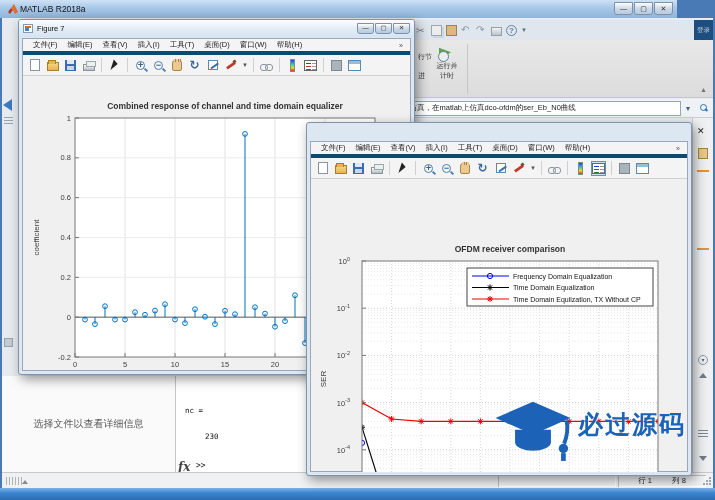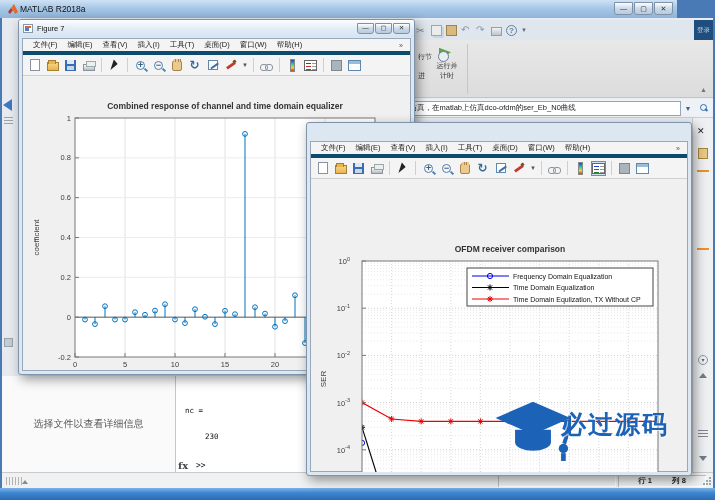--- a/index.html
+++ b/index.html
@@ -61,30 +61,30 @@
   
   #lower{left:2px;top:376px;width:711px;height:96px;background:#fff;}
   #detail-panel{position:absolute;left:0;top:0;width:174px;height:96px;background:#fafafa;border-right:1px solid #c6c6c6;
      display:flex;align-items:center;justify-content:center;}
   #detail-panel span{font-size:10px;color:#555;}
   #cmdwin{position:absolute;left:175px;top:0;width:300px;height:96px;background:#fff;}
   .mono{font-family:"DejaVu Sans Mono","Liberation Mono",monospace;}
   #cmd-l1{position:absolute;left:8px;top:30px;font-size:7.5px;color:#111;}
   #cmd-l2{position:absolute;left:28px;top:56px;font-size:7.5px;color:#111;}
   #fx{position:absolute;left:1px;top:84px;font-family:"DejaVu Serif","Liberation Serif",serif;
-      font-weight:bold;font-size:10px;color:#444;}
+      font-style:italic;font-weight:bold;font-size:12px;color:#444;}
   #prompt{position:absolute;left:19px;top:85px;font-size:8px;color:#222;}
   
   #statusbar{left:2px;top:472px;width:711px;height:16px;background:#eff1f3;border-top:1px solid #c9c9c9;}
   #grip{position:absolute;left:4px;top:4px;width:16px;height:8px;
      background:repeating-linear-gradient(90deg,#b3b3b3 0 1px,transparent 1px 3px);}
   #grip::after{content:"";position:absolute;right:-6px;top:3px;border-left:3px solid transparent;border-right:3px solid transparent;border-bottom:4px solid #8a8a8a;}
   .scell{position:absolute;top:2px;height:12px;box-shadow:inset 1px 1px 0 #bdbdbd, inset -1px -1px 0 #fff;}
   #scell1{left:496px;width:118px;}
-  #scell2{left:616px;width:88px;font-size:7.5px;color:#222;display:flex;align-items:center;justify-content:space-evenly;font-weight:bold;}
+  #scell2{left:616px;width:88px;font-size:7.5px;color:#222;display:flex;align-items:center;justify-content:space-evenly;}
   #rgrip{position:absolute;right:2px;top:4px;width:8px;height:8px;
      background:
       radial-gradient(circle at 7px 1px,#9aa 1px,transparent 1.2px),
       radial-gradient(circle at 7px 4px,#9aa 1px,transparent 1.2px),
       radial-gradient(circle at 4px 4px,#9aa 1px,transparent 1.2px),
       radial-gradient(circle at 7px 7px,#9aa 1px,transparent 1.2px),
       radial-gradient(circle at 4px 7px,#9aa 1px,transparent 1.2px),
       radial-gradient(circle at 1px 7px,#9aa 1px,transparent 1.2px);}
   #bottom-border{left:0;top:488px;width:715px;height:12px;
      background:linear-gradient(#7eb2e8,#3c86d2 40%,#2d6cb2);}
@@ -156,21 +156,21 @@
   .ic-insert-legend{width:13px;height:11px;background:#fff;border:1px solid #666;}
   .ic-insert-legend::before{content:"";position:absolute;left:1px;top:2px;width:5px;height:1.5px;background:#2040d0;box-shadow:0 3px 0 #c03020,0 6px 0 #208030;}
   .ic-insert-legend::after{content:"";position:absolute;left:7px;top:2px;width:4px;height:1.5px;background:#999;box-shadow:0 3px 0 #999,0 6px 0 #999;}
   .ic-hide-plot-tools{width:11px;height:11px;background:#aab4bc;border:1px solid #7d8890;}
   .ic-show-plot-tools{width:13px;height:11px;background:#fff;border:1px solid #5d88b0;}
   .ic-show-plot-tools::before{content:"";position:absolute;left:0;top:0;right:0;height:3px;background:#9cbcd8;}
   .dd{color:#555;font-size:6px;margin-left:1px;}
 
   
   #watermark{left:494px;top:400px;width:218px;height:72px;z-index:40;}
-  #wm-line1{position:absolute;left:67px;top:8px;font-size:25px;font-weight:bold;color:#1c63b7;letter-spacing:2px;
+  #wm-line1{position:absolute;left:84px;top:8px;font-size:25px;font-weight:bold;color:#1c63b7;letter-spacing:2px;
      text-shadow:1px 1px 0 rgba(255,255,255,.6);}
   #wm-line2{position:absolute;left:77px;top:41px;font-size:17px;font-weight:bold;color:#9c9c9c;letter-spacing:.5px;}
 </style>
 </head>
 <body>
 
 <div id="stage">
 
   <div class="abs" id="main-title">
     <svg class="abs" style="left:7px;top:3px" width="12" height="12" viewBox="0 0 12 12">

